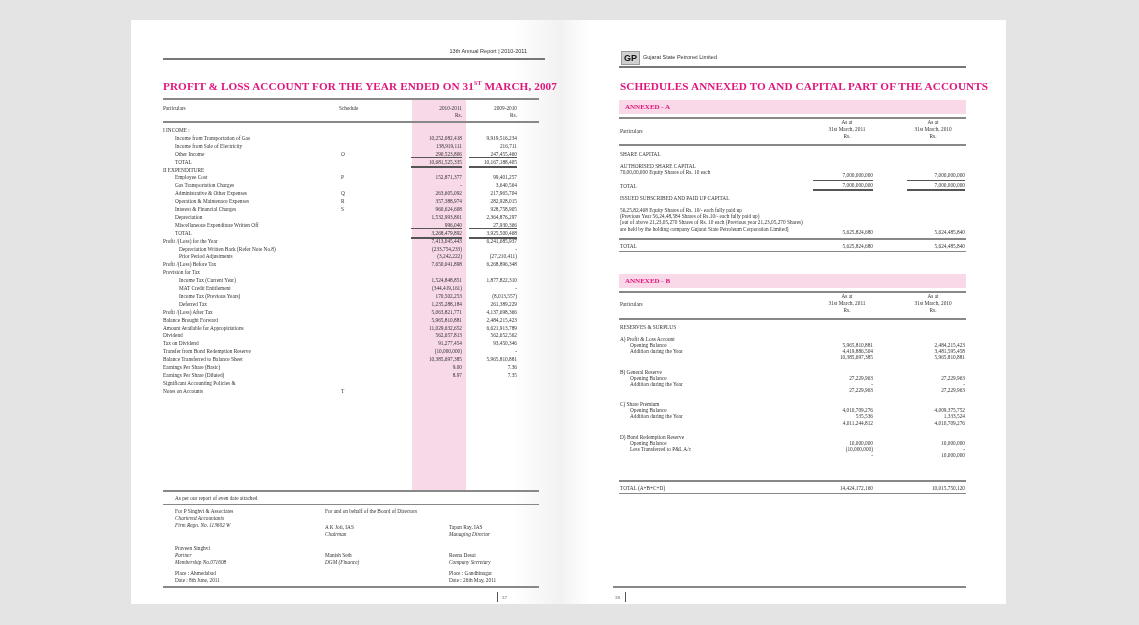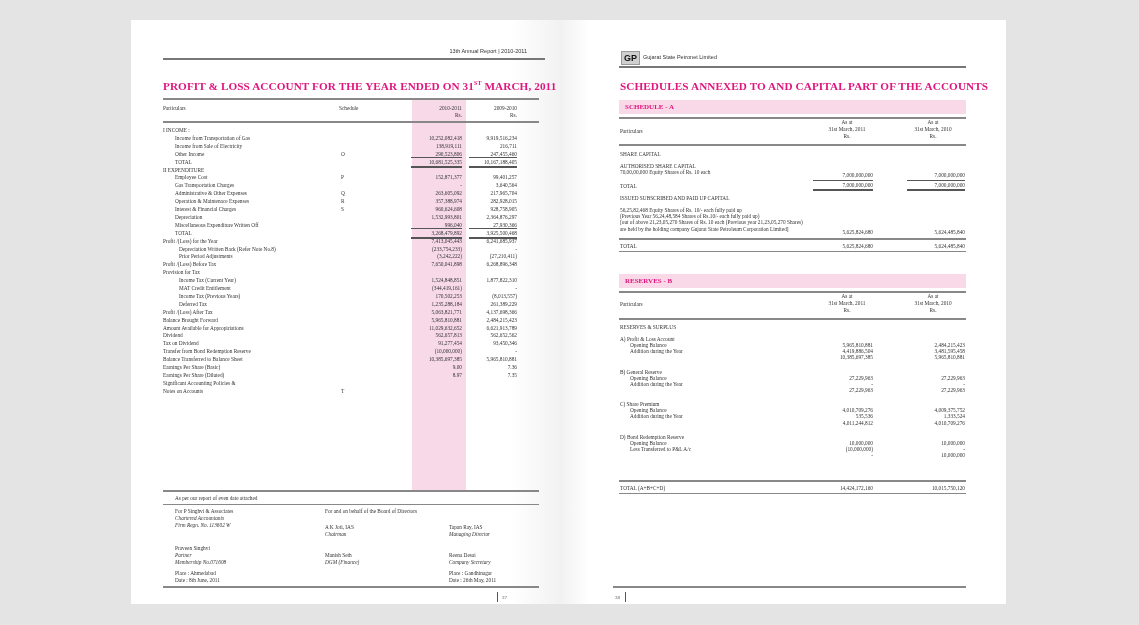--- a/index.html
+++ b/index.html
@@ -25,21 +25,21 @@
   .company{position:absolute;left:80px;top:34px;font-family:"Liberation Sans",sans-serif;font-size:5.5px;color:#333;}
   .pgnum{position:absolute;font-size:5px;color:#555;}
   .pgbar{position:absolute;width:1px;height:10px;background:#555;}
 </style>
 </head>
 <body>
 
 <div class="page" id="left-page">
   <div class="hdr-right">13th Annual Report  |  2010-2011</div>
   <div class="rule-top" style="left:32px;right:18px;top:38px;"></div>
-  <div class="title" style="left:32px;top:60px;"><span>PROFIT &amp; LOSS ACCOUNT FOR THE YEAR ENDED ON 31</span><sup>ST</sup><span> MARCH, 2011</span></div>
+  <div class="title" style="left:32px;top:60px;"><span>PROFIT &amp; LOSS ACCOUNT FOR THE YEAR ENDED ON 31</span><sup>ST</sup><span> MARCH, 2007</span></div>
 
   <div class="pinkcol" style="left:281px;width:54px;top:78px;height:392px;"></div>
   <div class="thick" style="left:32px;right:24px;top:78px;"></div>
   <div class="t" style="left:32px;top:84px;">Particulars</div>
   <div class="t" style="left:208px;top:84px;">Schedule</div>
   <div class="t r" style="left:281px;width:50px;top:84px;">2010-2011</div>
   <div class="t r" style="left:340px;width:46px;top:84px;">2009-2010</div>
   <div class="t r" style="left:281px;width:50px;top:91px;">Rs.</div>
   <div class="t r" style="left:340px;width:46px;top:91px;">Rs.</div>
   <div class="thick" style="left:32px;right:24px;top:101px;"></div>
@@ -209,21 +209,21 @@
     <div class="t r" style="left: 338px; width: 48px; top: 366.7px;"></div>
   </div>
 
 <div class="page" id="right-page">
   <div class="gp-logo">GP</div>
   <div class="company">Gujarat State Petronet Limited</div>
   <div class="rule-top" style="left:56px;right:40px;top:46px;"></div>
   <div class="title" style="left:57px;top:60px;">SCHEDULES ANNEXED TO AND CAPITAL PART OF THE ACCOUNTS</div>
 
   <div class="sched-band" style="left:56px;right:40px;top:80px;">
-      <span>SCHEDULE - A</span>
+      <span>ANNEXED - A</span>
     </div>
   <div class="thick" style="left:56px;right:40px;top:97px;"></div>
   <div class="t" style="left:57px;top:107px;">Particulars</div>
   <div class="t c" style="left:254px;width:60px;top:98px;">As at</div>
   <div class="t c" style="left:254px;width:60px;top:105px;">31st March, 2011</div>
   <div class="t c" style="left:254px;width:60px;top:112px;">Rs.</div>
   <div class="t c" style="left:340px;width:60px;top:98px;">As at</div>
   <div class="t c" style="left:340px;width:60px;top:105px;">31st March, 2010</div>
   <div class="t c" style="left:340px;width:60px;top:112px;">Rs.</div>
   <div class="thick" style="left:56px;right:40px;top:124px;"></div>
@@ -243,21 +243,21 @@
   <div class="t" style="left:57px;top:205px;">are held by the holding company Gujarat State Petroleum Corporation Limited]</div>
   <div class="t r" style="left:250px;width:60px;top:208px;">5,625,824,680</div>
   <div class="t r" style="left:344px;width:58px;top:208px;">5,624,485,840</div>
   <div class="thick" style="left:56px;right:40px;top:218px;"></div>
   <div class="t" style="left:57px;top:222px;">TOTAL</div>
   <div class="t r" style="left:250px;width:60px;top:222px;">5,625,824,680</div>
   <div class="t r" style="left:344px;width:58px;top:222px;">5,624,485,840</div>
   <div class="thin" style="left:56px;right:40px;top:231px;"></div>
 
   <div class="sched-band" style="left:56px;right:40px;top:254px;">
-      <span>RESERVES - B</span>
+      <span>ANNEXED - B</span>
     </div>
   <div class="thick" style="left:56px;right:40px;top:271px;"></div>
   <div class="t" style="left:57px;top:280px;">Particulars</div>
   <div class="t c" style="left:254px;width:60px;top:272px;">As at</div>
   <div class="t c" style="left:254px;width:60px;top:279px;">31st March, 2011</div>
   <div class="t c" style="left:254px;width:60px;top:286px;">Rs.</div>
   <div class="t c" style="left:340px;width:60px;top:272px;">As at</div>
   <div class="t c" style="left:340px;width:60px;top:279px;">31st March, 2010</div>
   <div class="t c" style="left:340px;width:60px;top:286px;">Rs.</div>
   <div class="thick" style="left:56px;right:40px;top:298px;"></div>

